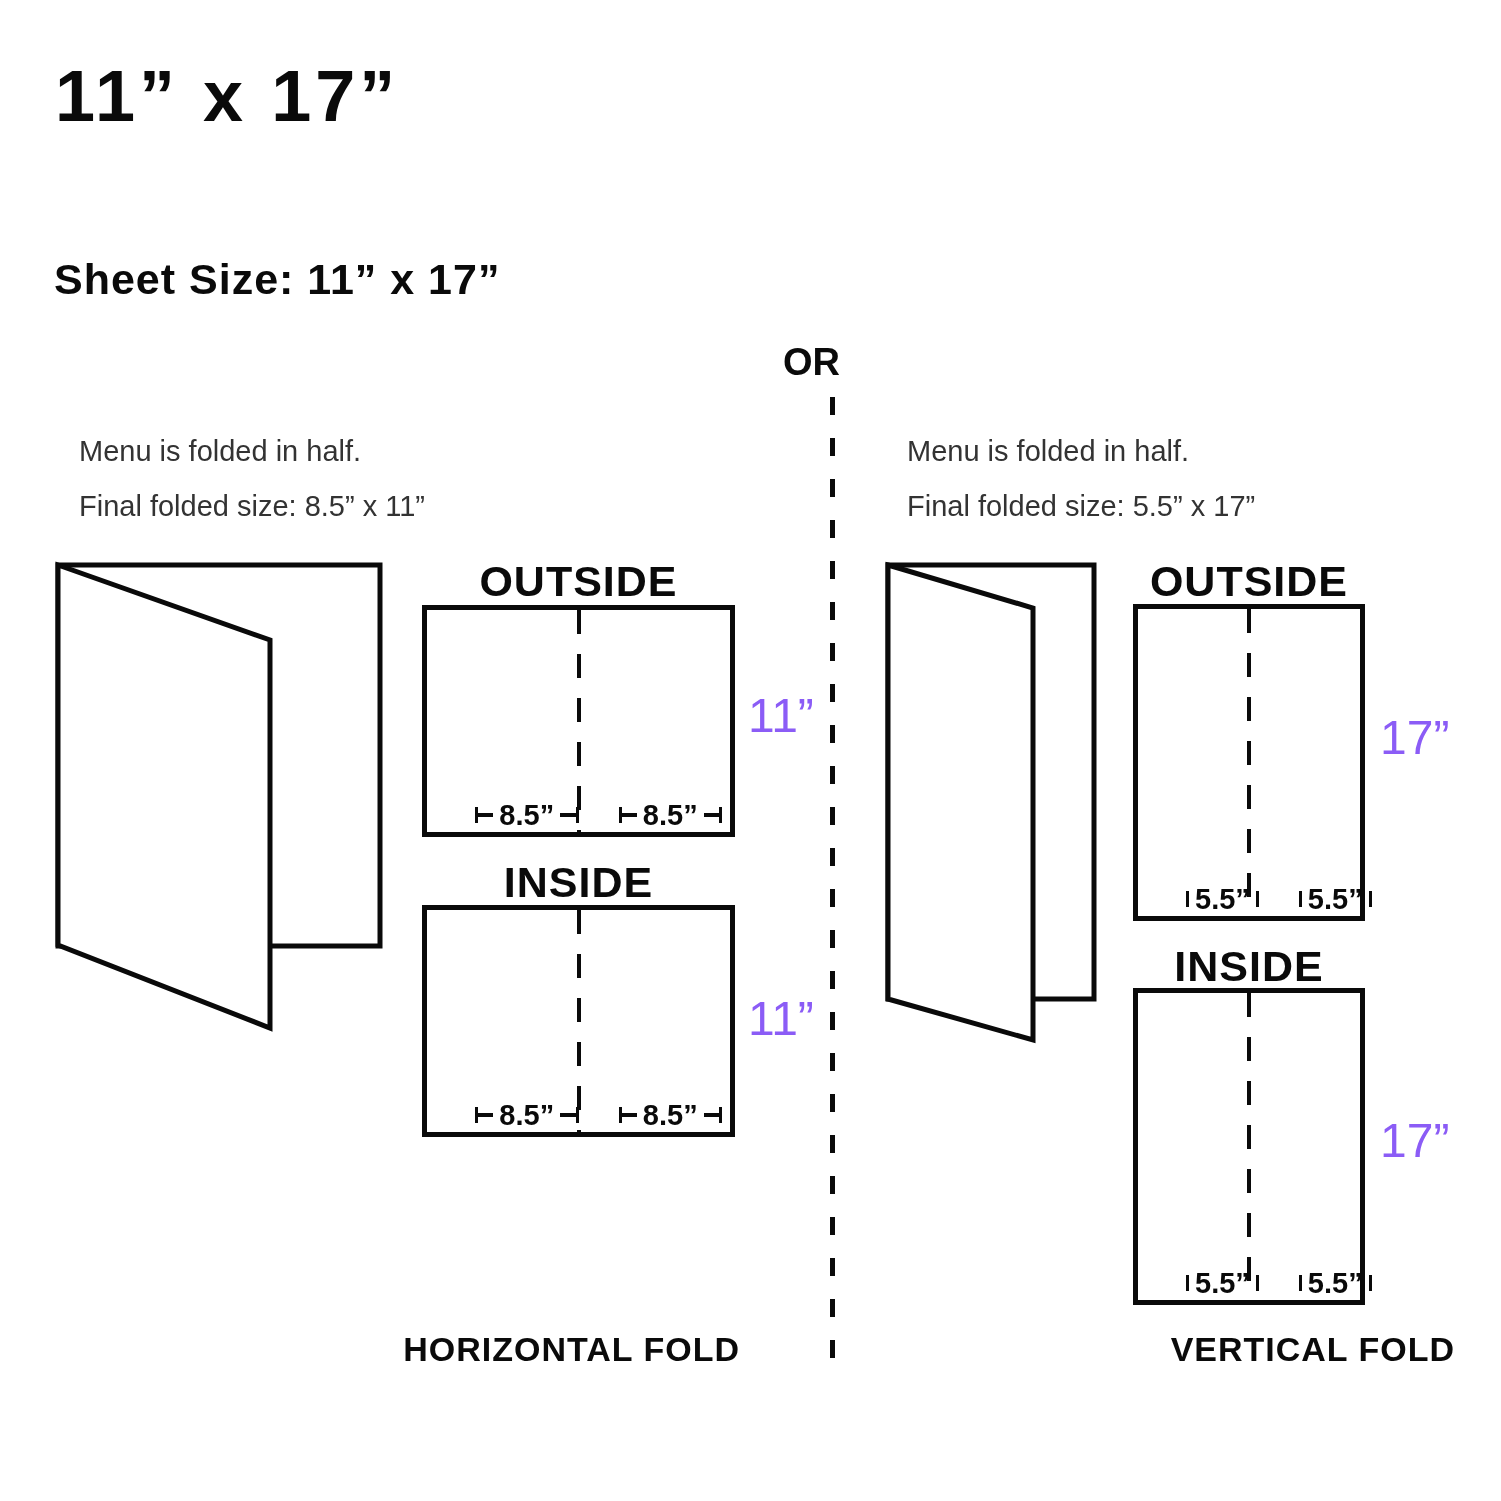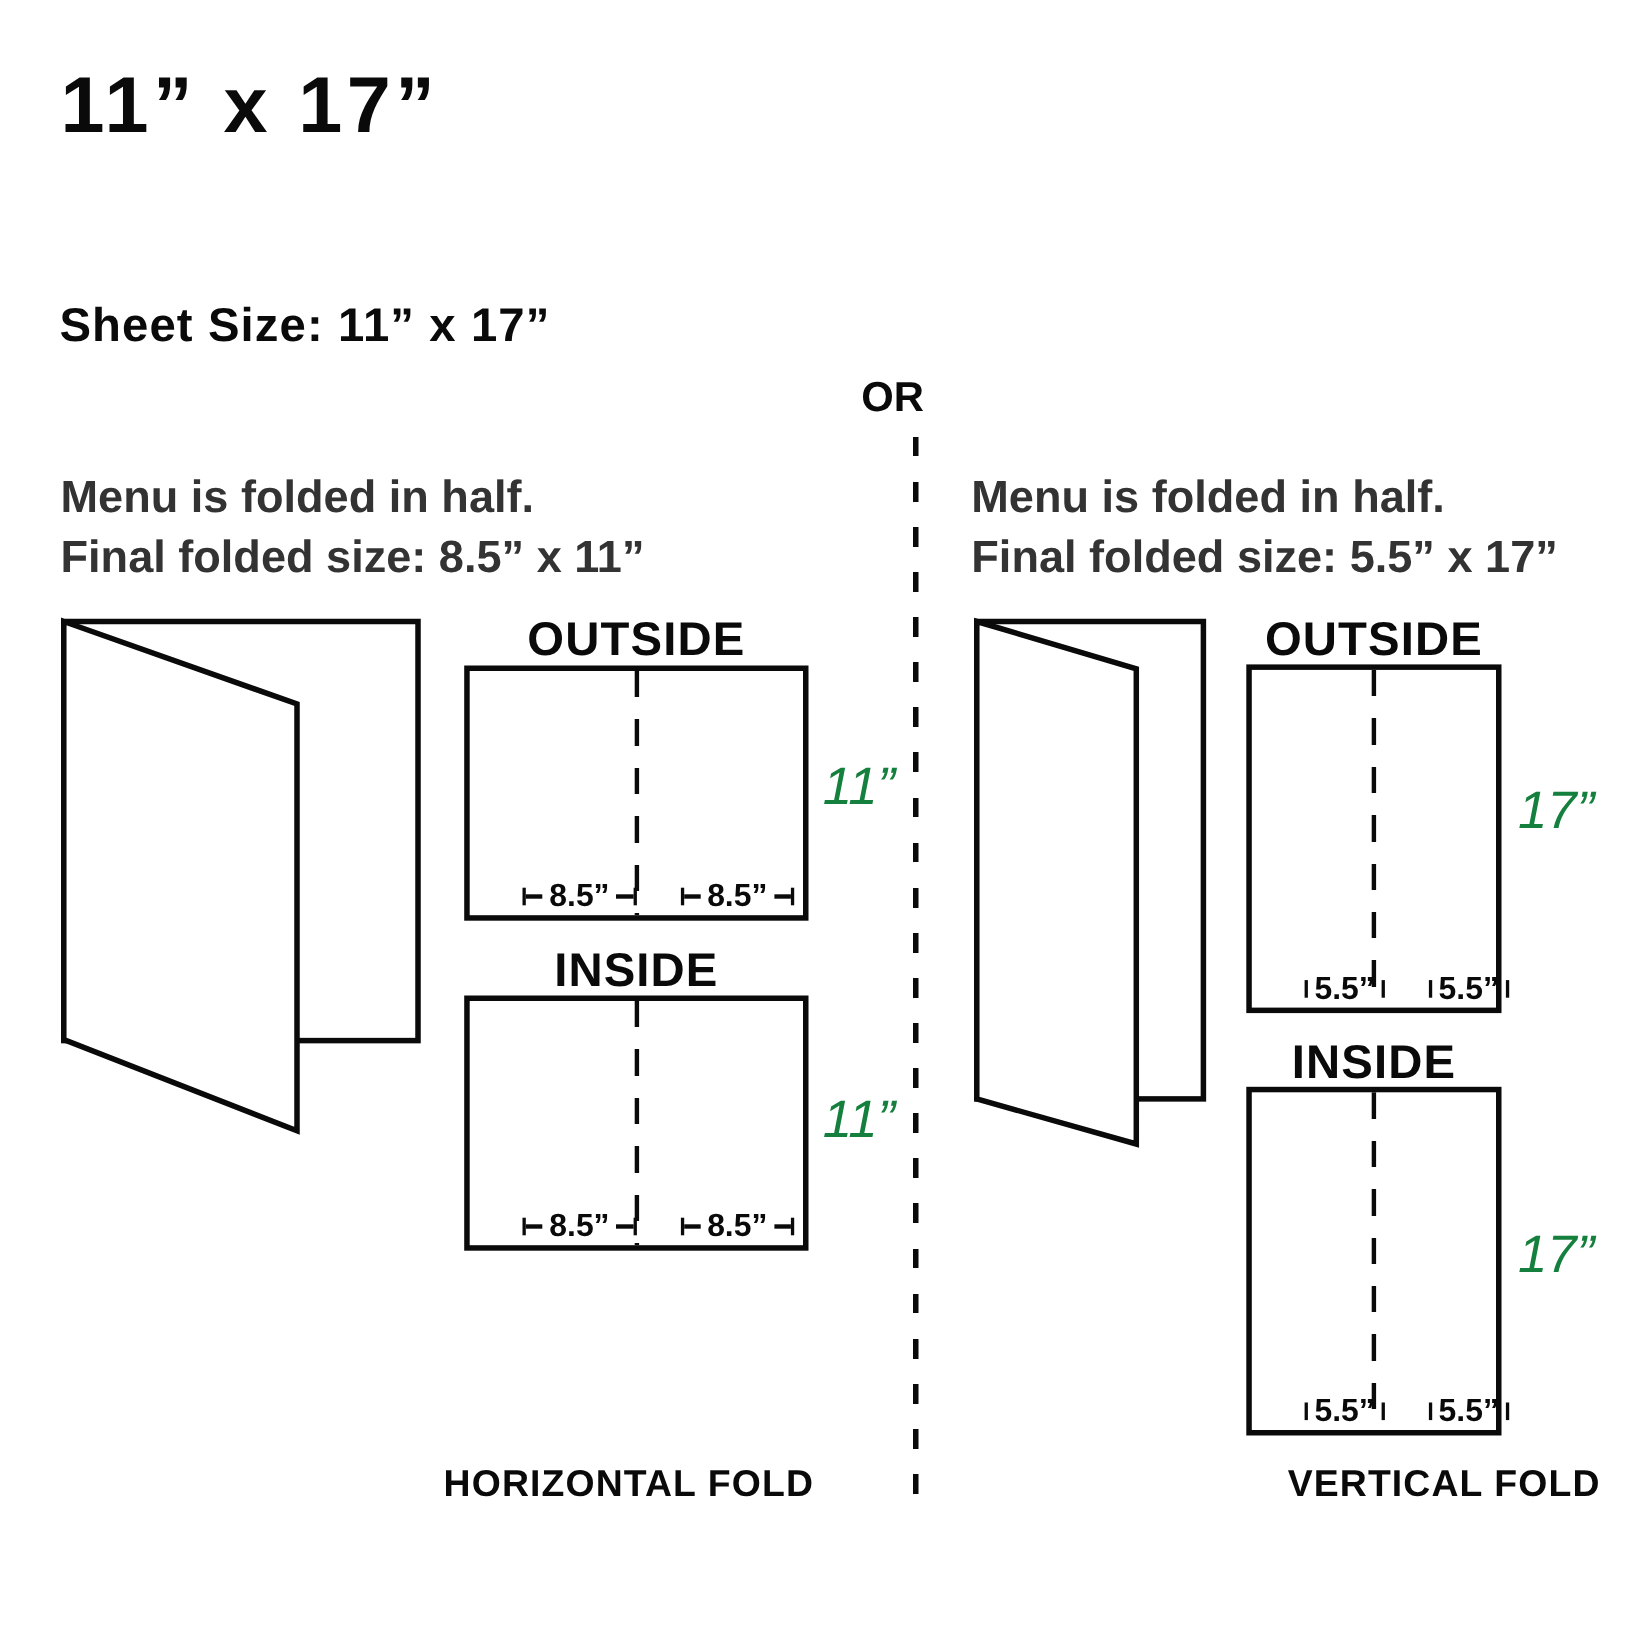--- a/index.html
+++ b/index.html
@@ -15,21 +15,21 @@
   .subtitle   { font-weight:bold; font-size:43px; line-height:1; letter-spacing:1px; }
 
   
   .or-label { font-weight:bold; font-size:38px; width:100px; }
   .center-divider {
     width:5px;
     background:repeating-linear-gradient(to bottom, var(--ink) 0 18px, transparent 18px 41px);
   }
 
   
-  .desc { font-size:41px; line-height:55px; font-weight:700; color:#333; }
+  .desc { font-size:29px; line-height:55px; font-weight:400; color:#333;margin-left:24px; }
 
   
   .panel-title { font-weight:bold; font-size:43px; text-align:center; letter-spacing:1px; }
   .sheet-rect {
     border:5px solid var(--ink); background:var(--paper); box-sizing:border-box;
   }
   .fold-line {
     position:absolute; left:50%; top:0; bottom:0; width:4px; margin-left:-2px;
     background:repeating-linear-gradient(to bottom, var(--ink) 0 24px, transparent 24px 44px);
   }
@@ -37,33 +37,33 @@
     position:absolute; left:8px; right:8px; bottom:9px;
     display:flex; justify-content:space-between;
   }
   .dim { display:flex; align-items:center; width:calc(50% - 5px); height:16px;margin-left:40px; }
   .tick { width:3px; height:16px; background:var(--ink); flex:0 0 auto; }
   .dline { flex:1 1 auto; height:4px; background:var(--ink); }
   .dim-label {
     flex:0 0 auto; padding:0 6px; font-weight:bold; font-size:29px; line-height:16px;
     white-space:nowrap;
   }
-  .height-label { font-size:48px; font-weight:300; color:#15803d; line-height:1;font-style:italic; }
+  .height-label { font-size:48px; font-weight:300; color:#8b5cf6; line-height:1; }
 
   .fold-type { font-weight:bold; font-size:34px; text-align:right; letter-spacing:1px; }
 
   svg .stroke { fill:var(--paper); stroke:var(--ink); stroke-width:5; stroke-linejoin:miter; }
 </style>
 </head>
 <body>
 
 <div class="page">
 
   <div class="abs title-line" style="left:55px; top:60px;">11” x 17”</div>
-  <div class="abs subtitle" style="left:54px; top:275px;">Sheet Size: 11” x 17”</div>
+  <div class="abs subtitle" style="left:54px; top:258px;">Sheet Size: 11” x 17”</div>
 
   <div class="abs or-label" style="left:783px; top:341px;">OR</div>
   <div class="abs center-divider" style="left:830px; top:397px; height:968px;"></div>
 
   <div class="abs desc" style="left:55px; top:424px;">
     <div>Menu is folded in half.</div>
     <div>Final folded size: 8.5” x 11”</div>
   </div>
 
   <svg class="abs" style="left:48px; top:555px;" width="340" height="492" viewBox="0 0 340 492">

